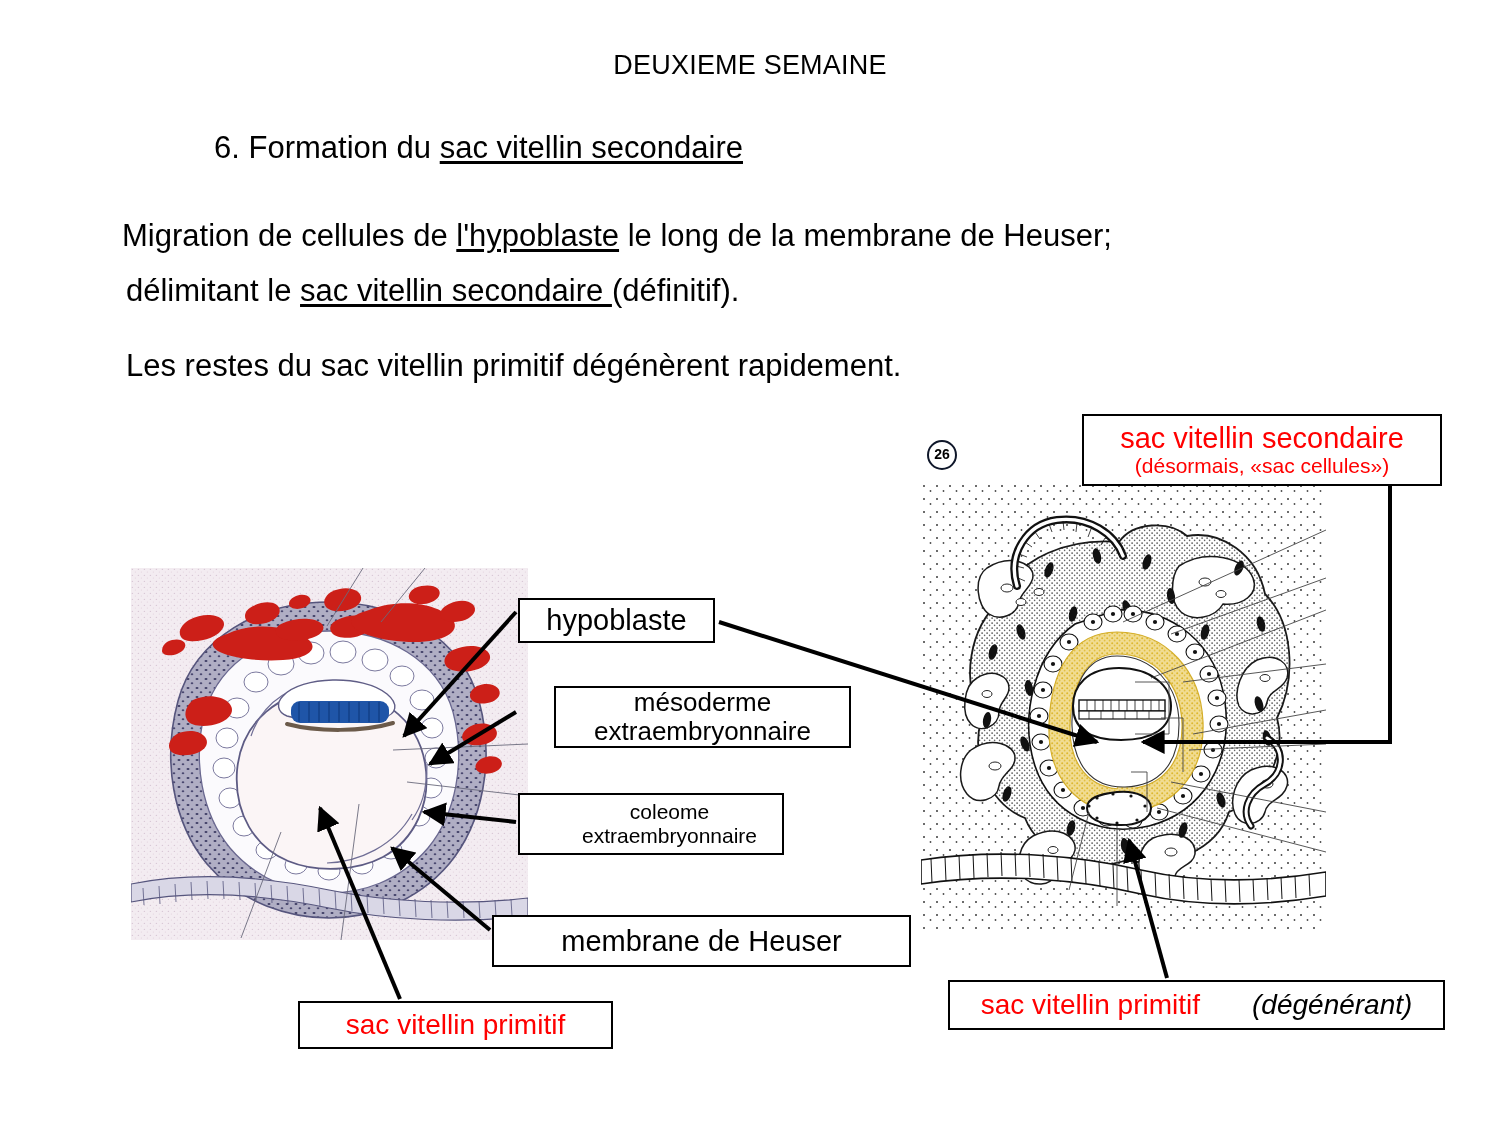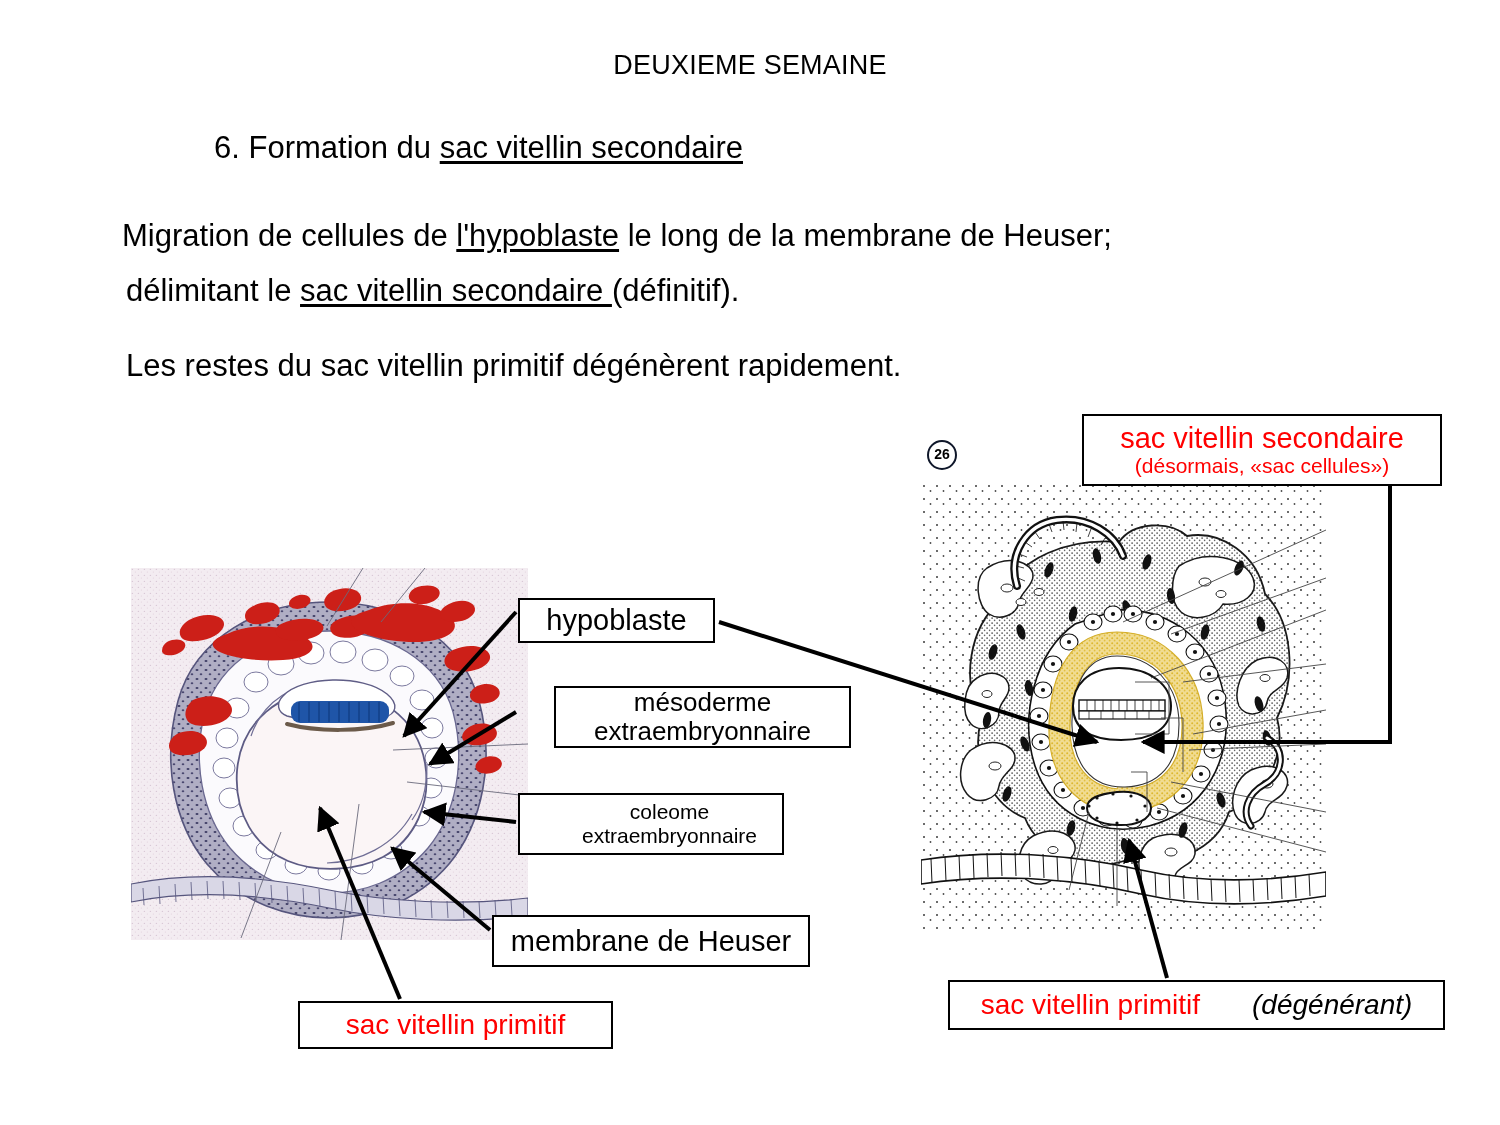--- a/index.html
+++ b/index.html
@@ -32,21 +32,21 @@
   .box{position:absolute;border:2px solid #000;background:#fff;
        display:flex;flex-direction:column;align-items:center;justify-content:center;
        text-align:center;box-sizing:border-box;}
   .box .ln{line-height:1.12;white-space:nowrap;}
   .red{color:#ff0000;}
   .ital{font-style:italic;color:#000;margin-left:44px;}
 
   #box-hypo   {left:518px;  top:598px;  width:197px; height:45px;  font-size:29px;}
   #box-meso   {left:518px;  top:686px;  width:297px; height:62px;  font-size:26px;margin-left:36px;}
   #box-coel   {left:518px;  top:793px;  width:266px; height:62px;  font-size:21px;padding-left:37px;}
-  #box-heuser {left:492px;  top:915px;  width:318px; height:52px;  font-size:29px;}
+  #box-heuser {left:492px;  top:915px;  width:419px; height:52px;  font-size:29px;}
   #box-svp    {left:298px;  top:1001px; width:315px; height:48px;  font-size:28px;}
   #box-svs    {left:1082px; top:414px;  width:360px; height:72px;}
   #box-svs .l1{font-size:29px;}
   #box-svs .l2{font-size:21px;}
   #box-svpd   {left:948px;  top:980px;  width:497px; height:50px;  font-size:28px;}
   #box-svpd .ln{display:flex;gap:8px;align-items:baseline;}
 
   svg.ov{position:absolute;left:0;top:0;width:1500px;height:1125px;
          pointer-events:none;overflow:visible;}
 </style>

